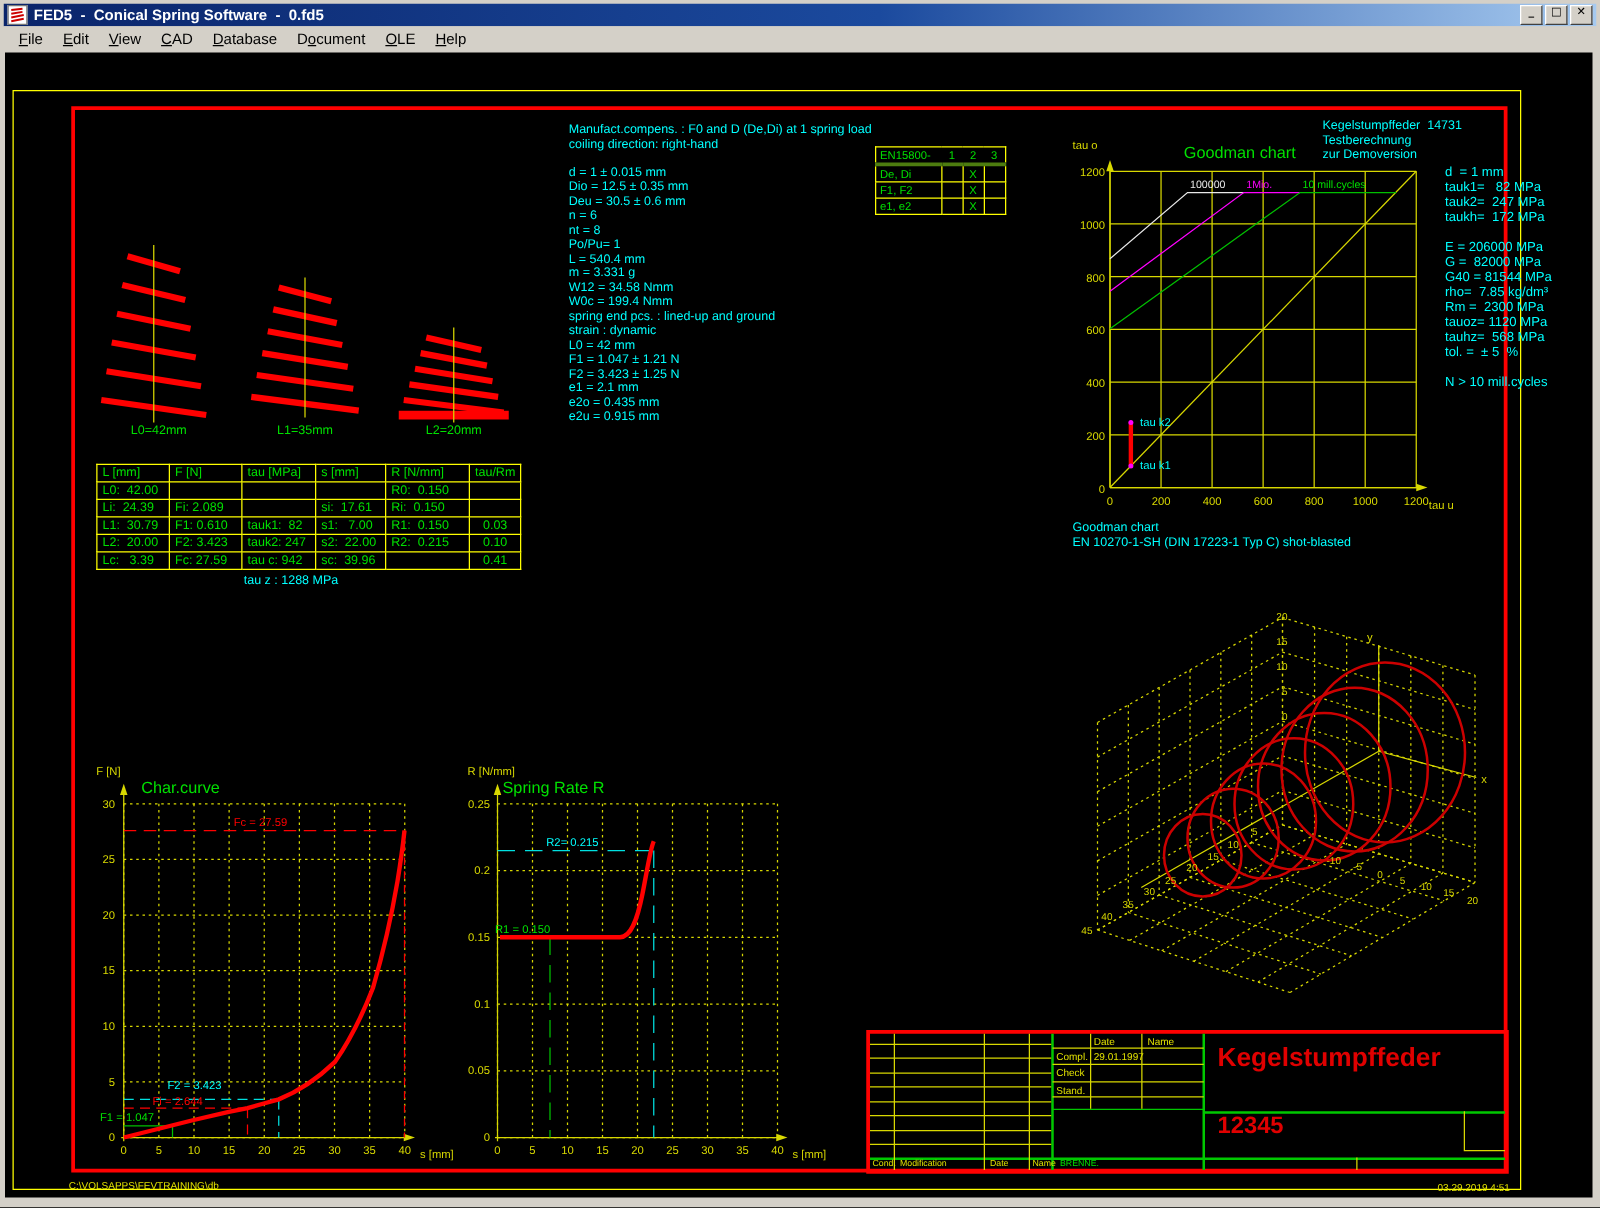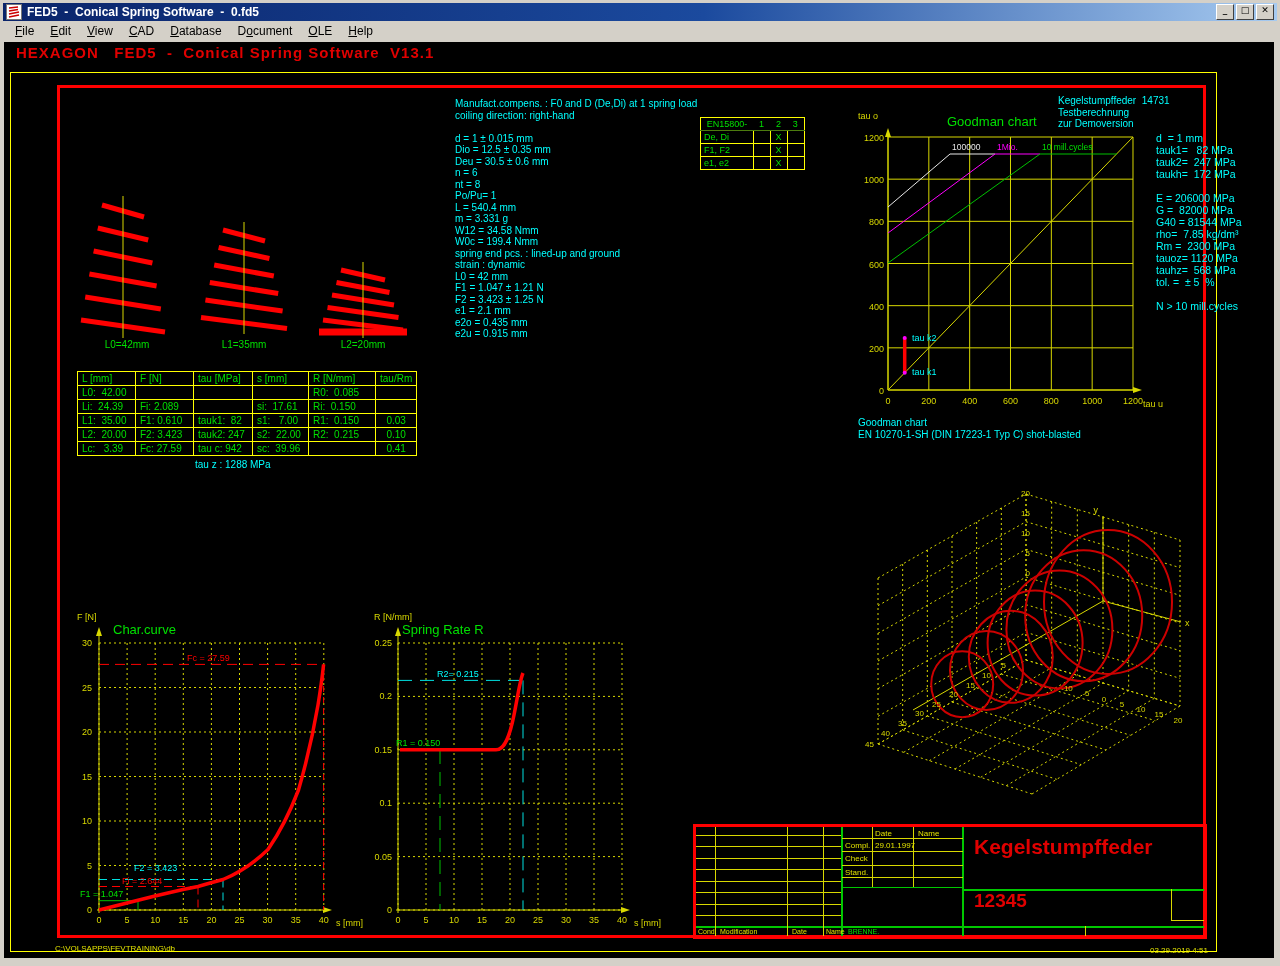--- a/index.html
+++ b/index.html
@@ -41,21 +41,21 @@
   .spring-label{position:absolute;width:84px;text-align:center;font-size:10px;
     color:#00e000;white-space:pre;}
   
   table{border-collapse:collapse;}
   #results-table{position:absolute;left:77px;top:371px;}
   #results-table td{border:1px solid #ffff00;color:#00e000;font-size:10px;
     height:13px;padding:0 4px;white-space:pre;}
   #results-table td.ratio{text-align:center;}
   #en-table{position:absolute;left:700px;top:117px;}
   #en-table td{color:#00e000;font-size:9px;height:12px;padding:0 3px;white-space:pre;}
-  #en-table tr.hdr td{border-bottom:1px solid #4d7c0f;text-align:center;}
+  #en-table tr.hdr td{border-bottom:3px solid #4d7c0f;}
   #en-table tr.hdr td:first-child{border-left:1px solid #ffff00;}
   #en-table tr.hdr td{border-top:1px solid #ffff00;}
   #en-table tr.hdr td:last-child{border-right:1px solid #ffff00;}
   #en-table tr.row td{border:1px solid #ffff00;}
   #en-table td.c{text-align:center;min-width:10px;}
   
   svg{position:absolute;overflow:visible;}
   svg text{font-family:"Liberation Sans",sans-serif;}
   
   #title-block{position:absolute;left:693px;top:824px;width:514px;height:115px;
@@ -95,21 +95,20 @@
       <span class="mi"><u>V</u>iew</span>
       <span class="mi"><u>C</u>AD</span>
       <span class="mi"><u>D</u>atabase</span>
       <span class="mi">D<u>o</u>cument</span>
       <span class="mi"><u>O</u>LE</span>
       <span class="mi"><u>H</u>elp</span>
     </div>
 
   <div class="canvas"></div>
 
-  <div class="heading">HEXAGON   FED5  -  Conical Spring Software  V13.1</div>
   <div class="yellow-frame"></div>
   <div class="red-frame"></div>
 
   <svg id="springs" style="left:70px;top:185px" width="440" height="175" viewBox="70 185 440 175">
     <g stroke="#ff0000" stroke-width="5">
       <line x1="102" y1="205" x2="144" y2="217"></line>
         <line x1="97.8" y1="228" x2="148.2" y2="240"></line>
       <line x1="93.6" y1="251" x2="152.4" y2="263"></line>
         <line x1="89.4" y1="274" x2="156.6" y2="286"></line>
       <line x1="85.2" y1="297" x2="160.8" y2="309"></line>
@@ -243,33 +242,33 @@
           <td>tau [MPa]</td>
           <td>s [mm]</td>
           <td>R [N/mm]</td>
           <td>tau/Rm</td>
         </tr>
         <tr>
           <td>L0:  42.00</td>
           <td></td>
           <td></td>
           <td></td>
-          <td>R0:  0.085</td>
+          <td>R0:  0.150</td>
           <td class="ratio"></td>
         </tr>
         <tr>
           <td>Li:  24.39</td>
           <td>Fi: 2.089</td>
           <td></td>
           <td>si:  17.61</td>
           <td>Ri:  0.150</td>
           <td class="ratio"></td>
         </tr>
         <tr>
-          <td>L1:  35.00</td>
+          <td>L1:  30.79</td>
           <td>F1: 0.610</td>
           <td>tauk1:  82</td>
           <td>s1:   7.00</td>
           <td>R1:  0.150</td>
           <td class="ratio">0.03</td>
         </tr>
         <tr>
           <td>L2:  20.00</td>
           <td>F2: 3.423</td>
           <td>tauk2: 247</td>

